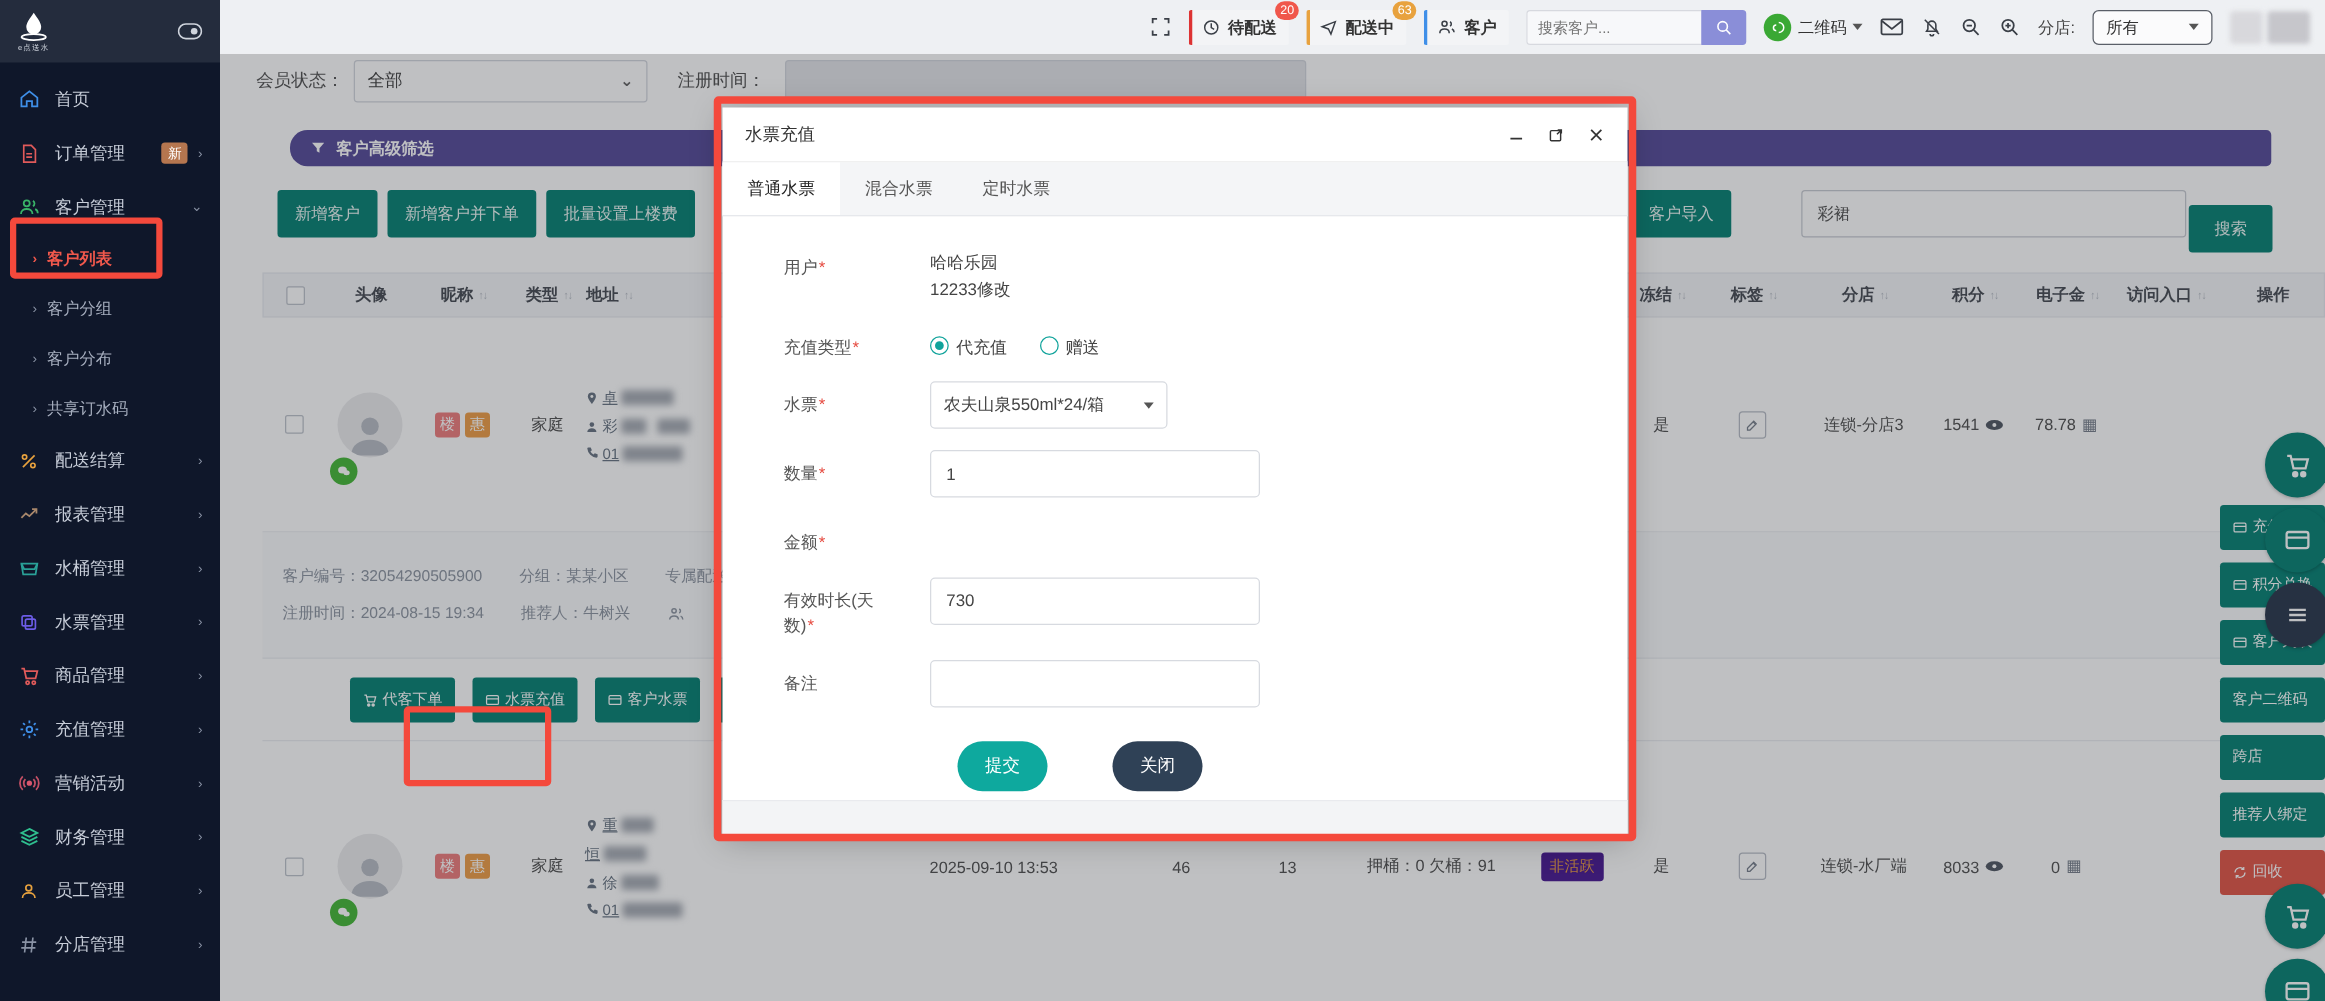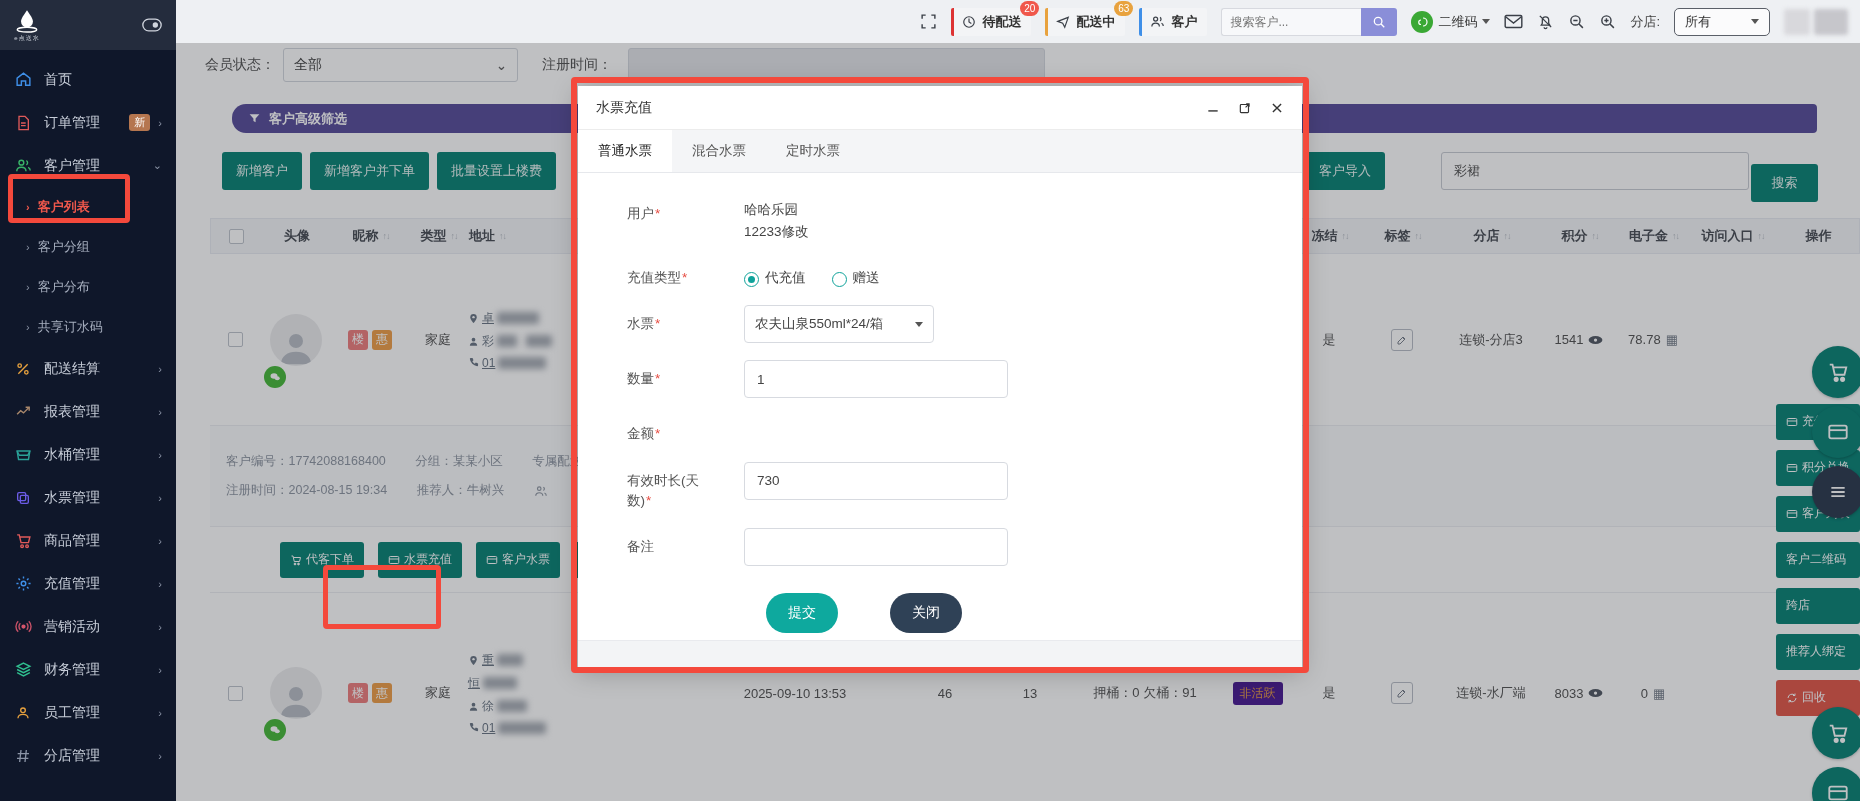--- a/index.html
+++ b/index.html
@@ -112,21 +112,21 @@
   .m-tabs { display:flex; background:#f4f5f7; border-bottom:1px solid #e6e8ec; padding-right:10px; }
   .m-tab { padding:12px 20px; font-size:13.5px; color:#555; cursor:pointer; }
   .m-tab.active { background:#fff; color:#222; }
   .m-body { flex:1; padding:22px 1px 0 49px; }
   .frow { display:flex; margin-bottom:17px; }
   .flab { width:100px; font-size:13.5px; color:#555; padding-top:9px; line-height:1.5; }
   .req { color:#e64c42; margin-left:1px; }
   .fval { font-size:13.5px; color:#444; }
   .userv { line-height:1.6; padding-top:4px; }
   .radio-row { display:flex; align-items:center; gap:26px; padding-top:9px; }
-  .radio { display:flex; align-items:flex-end; gap:6px; font-size:13.5px; color:#444; cursor:pointer; }
+  .radio { display:flex; align-items:flex-start; gap:6px; font-size:13.5px; color:#444; cursor:pointer; }
   .rdot { width:15px; height:15px; border-radius:50%; border:1.5px solid #10a39b; position:relative; background:#fff; }
   .rdot.on::after { content:""; position:absolute; inset:3px; border-radius:50%; background:#10a39b; }
   .m-select { width:190px; height:38px; border:1px solid #d7dae0; border-radius:4px; display:flex; align-items:center; justify-content:space-between; padding:0 10px; font-size:13.5px; color:#444; cursor:pointer; margin-left:17px; }
   .m-input { width:264px; height:38px; border:1px solid #d7dae0; border-radius:4px; padding:0 12px; font-size:13.5px; color:#444; outline:none; margin-left:17px; }
   .m-btns { display:flex; gap:52px; padding:10px 0 0 139px; }
   .pill { height:40px; border:none; border-radius:20px; font-size:14px; color:#fff; padding:0 22px; cursor:pointer; }
   .pill.teal { background:#0ea99e; }
   .pill.dark { background:#2f4156; }
   .m-foot { height:28px; background:#f3f4f6; border-top:1px solid #e9eaee; }
 
@@ -582,21 +582,21 @@
                   <svg width="20" height="20" viewBox="0 0 24 24" fill="none" stroke="#fff" stroke-width="2.2">
                     <path d="M4 7h16M4 12h16M4 17h16"></path>
                   </svg>
                 </span>
             </span>
           </span>
         </div>
 
         <div class="details">
           <div>
-            <span>客户编号：17742088168400</span>
+            <span>客户编号：32054290505900</span>
             <span>分组：某某小区</span>
             <span>专属配送员：(无)</span>
           </div>
           <div>
             <span>注册时间：2024-08-15 19:34</span>
             <span>
                 <span>推荐人：牛树兴</span>
                 <svg width="14" height="12" viewBox="0 0 24 20" fill="none" stroke="#8f97a3" stroke-width="2">
                   <circle cx="9" cy="6" r="3"></circle>
                   <path d="M3 18c0-3.2 2.7-5 6-5s6 1.8 6 5"></path>

